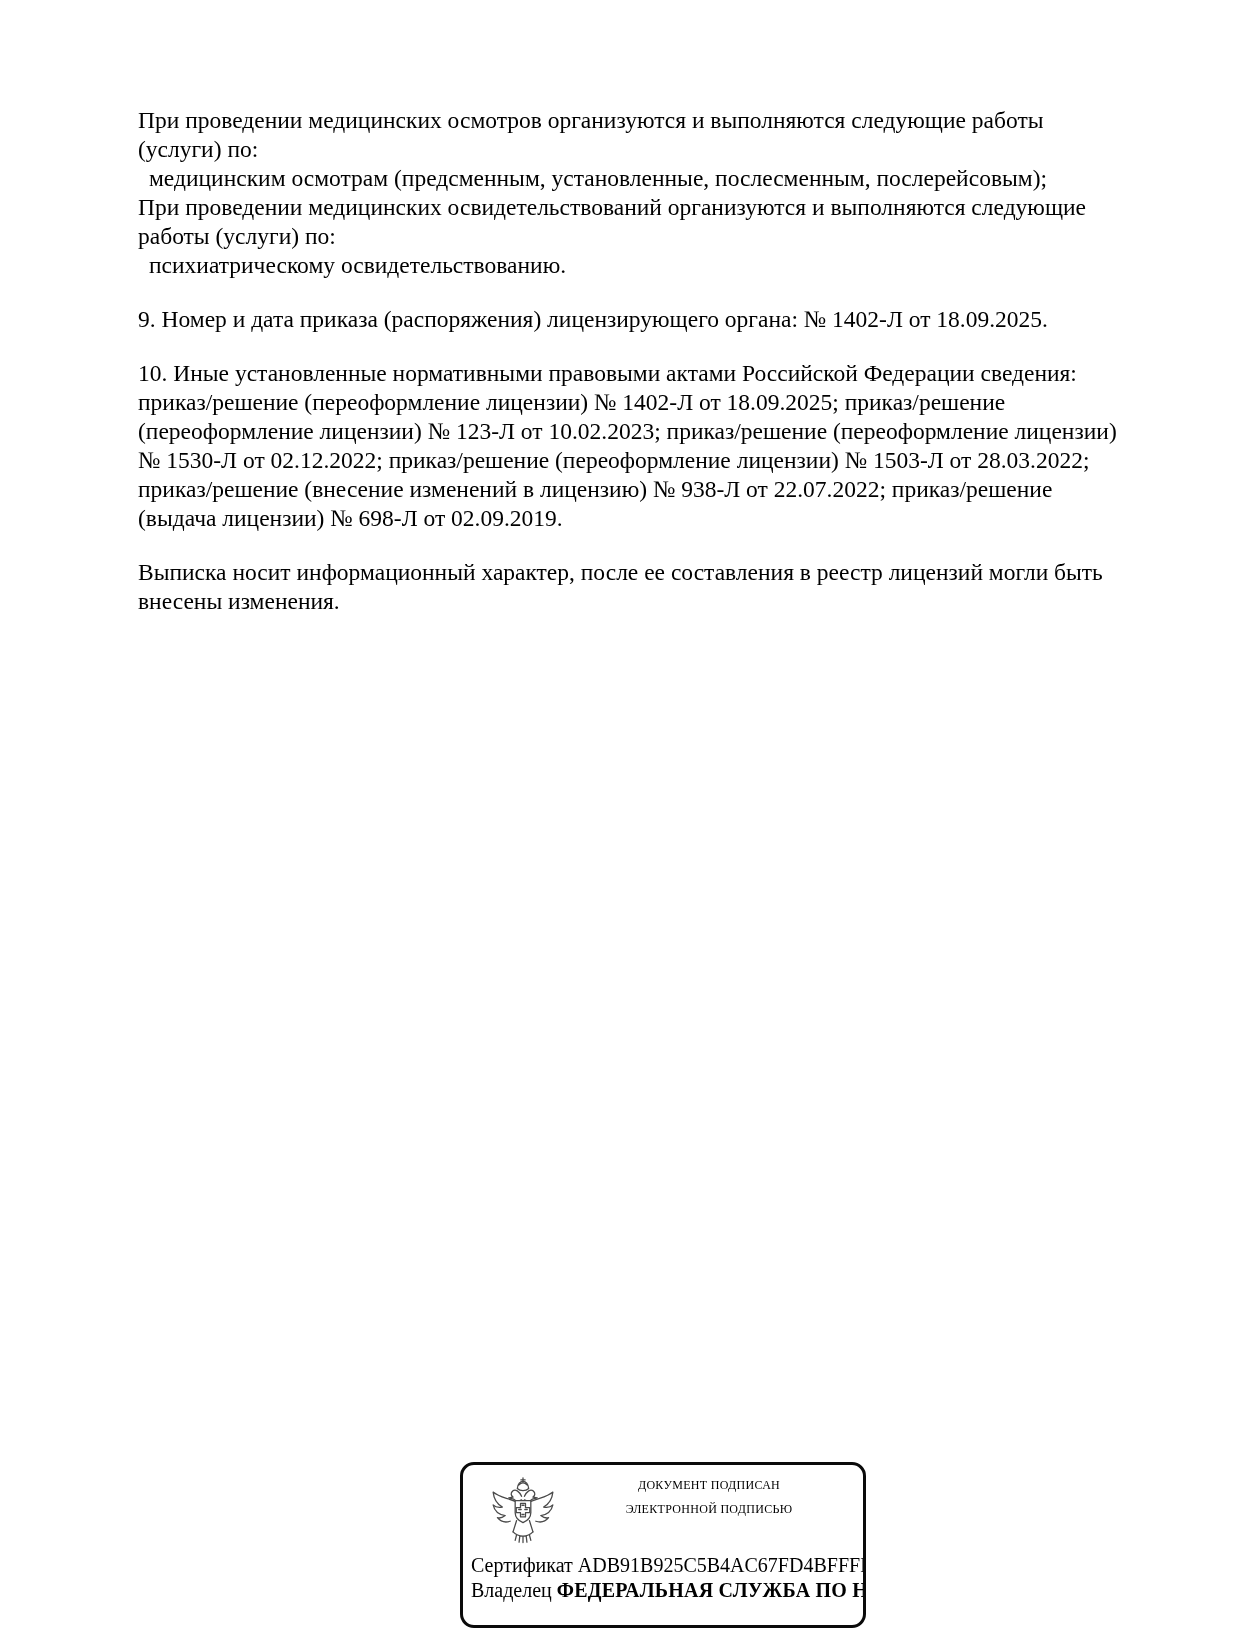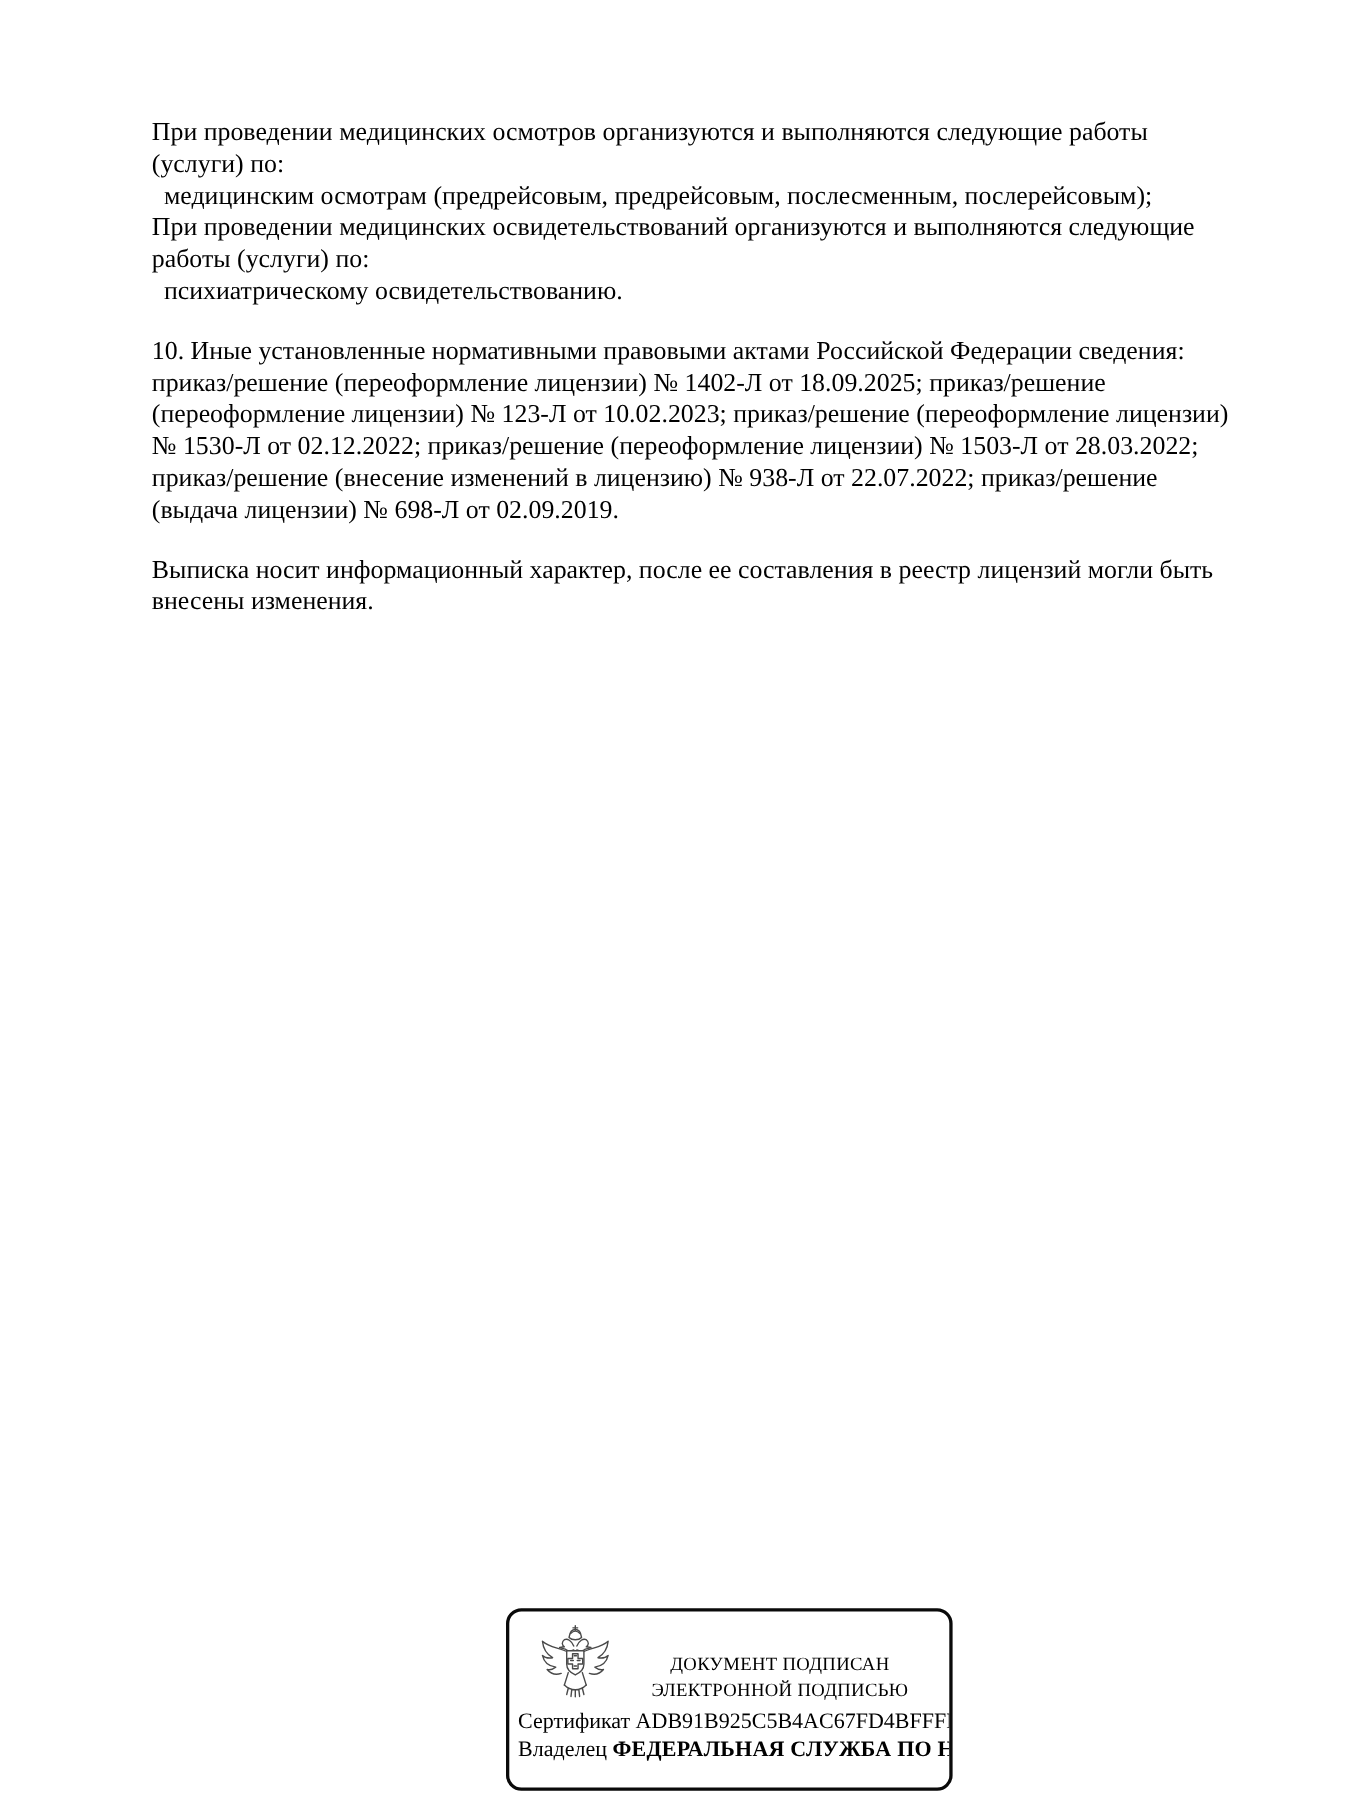--- a/index.html
+++ b/index.html
@@ -51,22 +51,22 @@
   }
   .emblem {
     flex: none;
     width: 64px;
     height: 72px;
     margin: 11px 0 0 28px;
   }
   .stamp-title {
     flex: 1;
     text-align: center;
-    margin-top: 36px;
-    font-size: 17px;
+    margin-top: 8px;
+    font-size: 12px;
     line-height: 24px;
     letter-spacing: 0.3px;
     white-space: nowrap;
   }
   .stamp-fields {
     margin: 4px 0 0 8px;
     font-size: 20px;
     line-height: 24.5px;
     white-space: nowrap;
   }
@@ -74,24 +74,25 @@
     font-weight: bold;
     letter-spacing: 0.2px;
   }
 </style>
 </head>
 <body>
 
 <div class="doc">
   <div class="line">При проведении медицинских осмотров организуются и выполняются следующие работы</div>
   <div class="line">(услуги) по:</div>
-  <div class="line indent">медицинским осмотрам (предрейсовым, предрейсовым, послесменным, послерейсовым);</div>
+  <div class="line indent">медицинским осмотрам (предсменным, установленные, послесменным, послерейсовым);</div>
   <div class="line">При проведении медицинских освидетельствований организуются и выполняются следующие</div>
   <div class="line">работы (услуги) по:</div>
   <div class="line indent">психиатрическому освидетельствованию.</div>
+  <div class="line gap">9. Номер и дата приказа (распоряжения) лицензирующего органа: № 1402-Л от 18.09.2025.</div>
   <div class="line gap">10. Иные установленные нормативными правовыми актами Российской Федерации сведения:</div>
   <div class="line">приказ/решение (переоформление лицензии) № 1402-Л от 18.09.2025; приказ/решение</div>
   <div class="line">(переоформление лицензии) № 123-Л от 10.02.2023; приказ/решение (переоформление лицензии)</div>
   <div class="line">№ 1530-Л от 02.12.2022; приказ/решение (переоформление лицензии) № 1503-Л от 28.03.2022;</div>
   <div class="line">приказ/решение (внесение изменений в лицензию) № 938-Л от 22.07.2022; приказ/решение</div>
   <div class="line">(выдача лицензии) № 698-Л от 02.09.2019.</div>
   <div class="line gap">Выписка носит информационный характер, после ее составления в реестр лицензий могли быть</div>
   <div class="line">внесены изменения.</div>
 </div>
 

